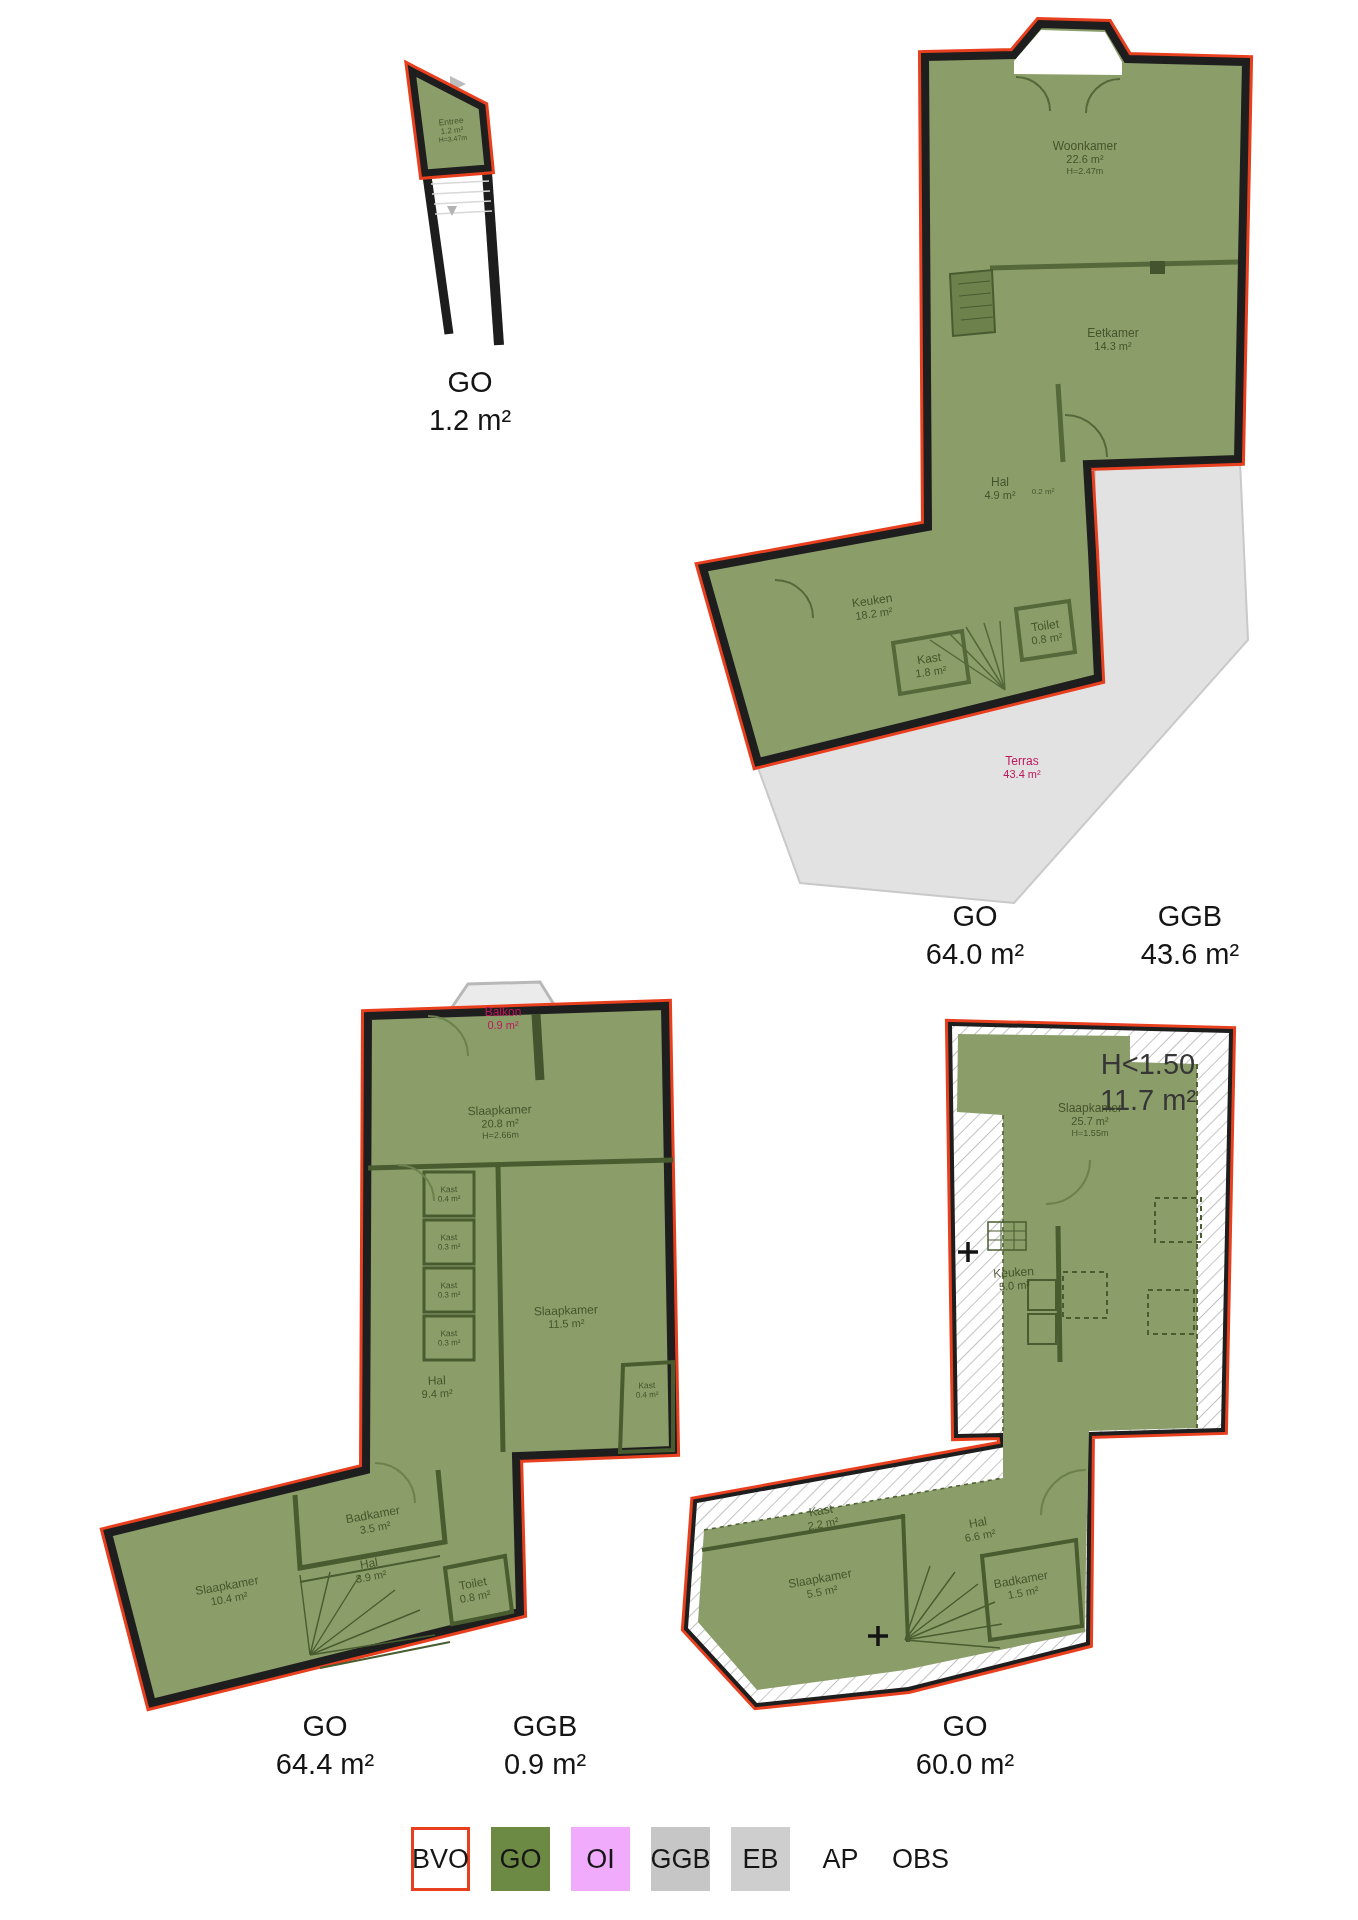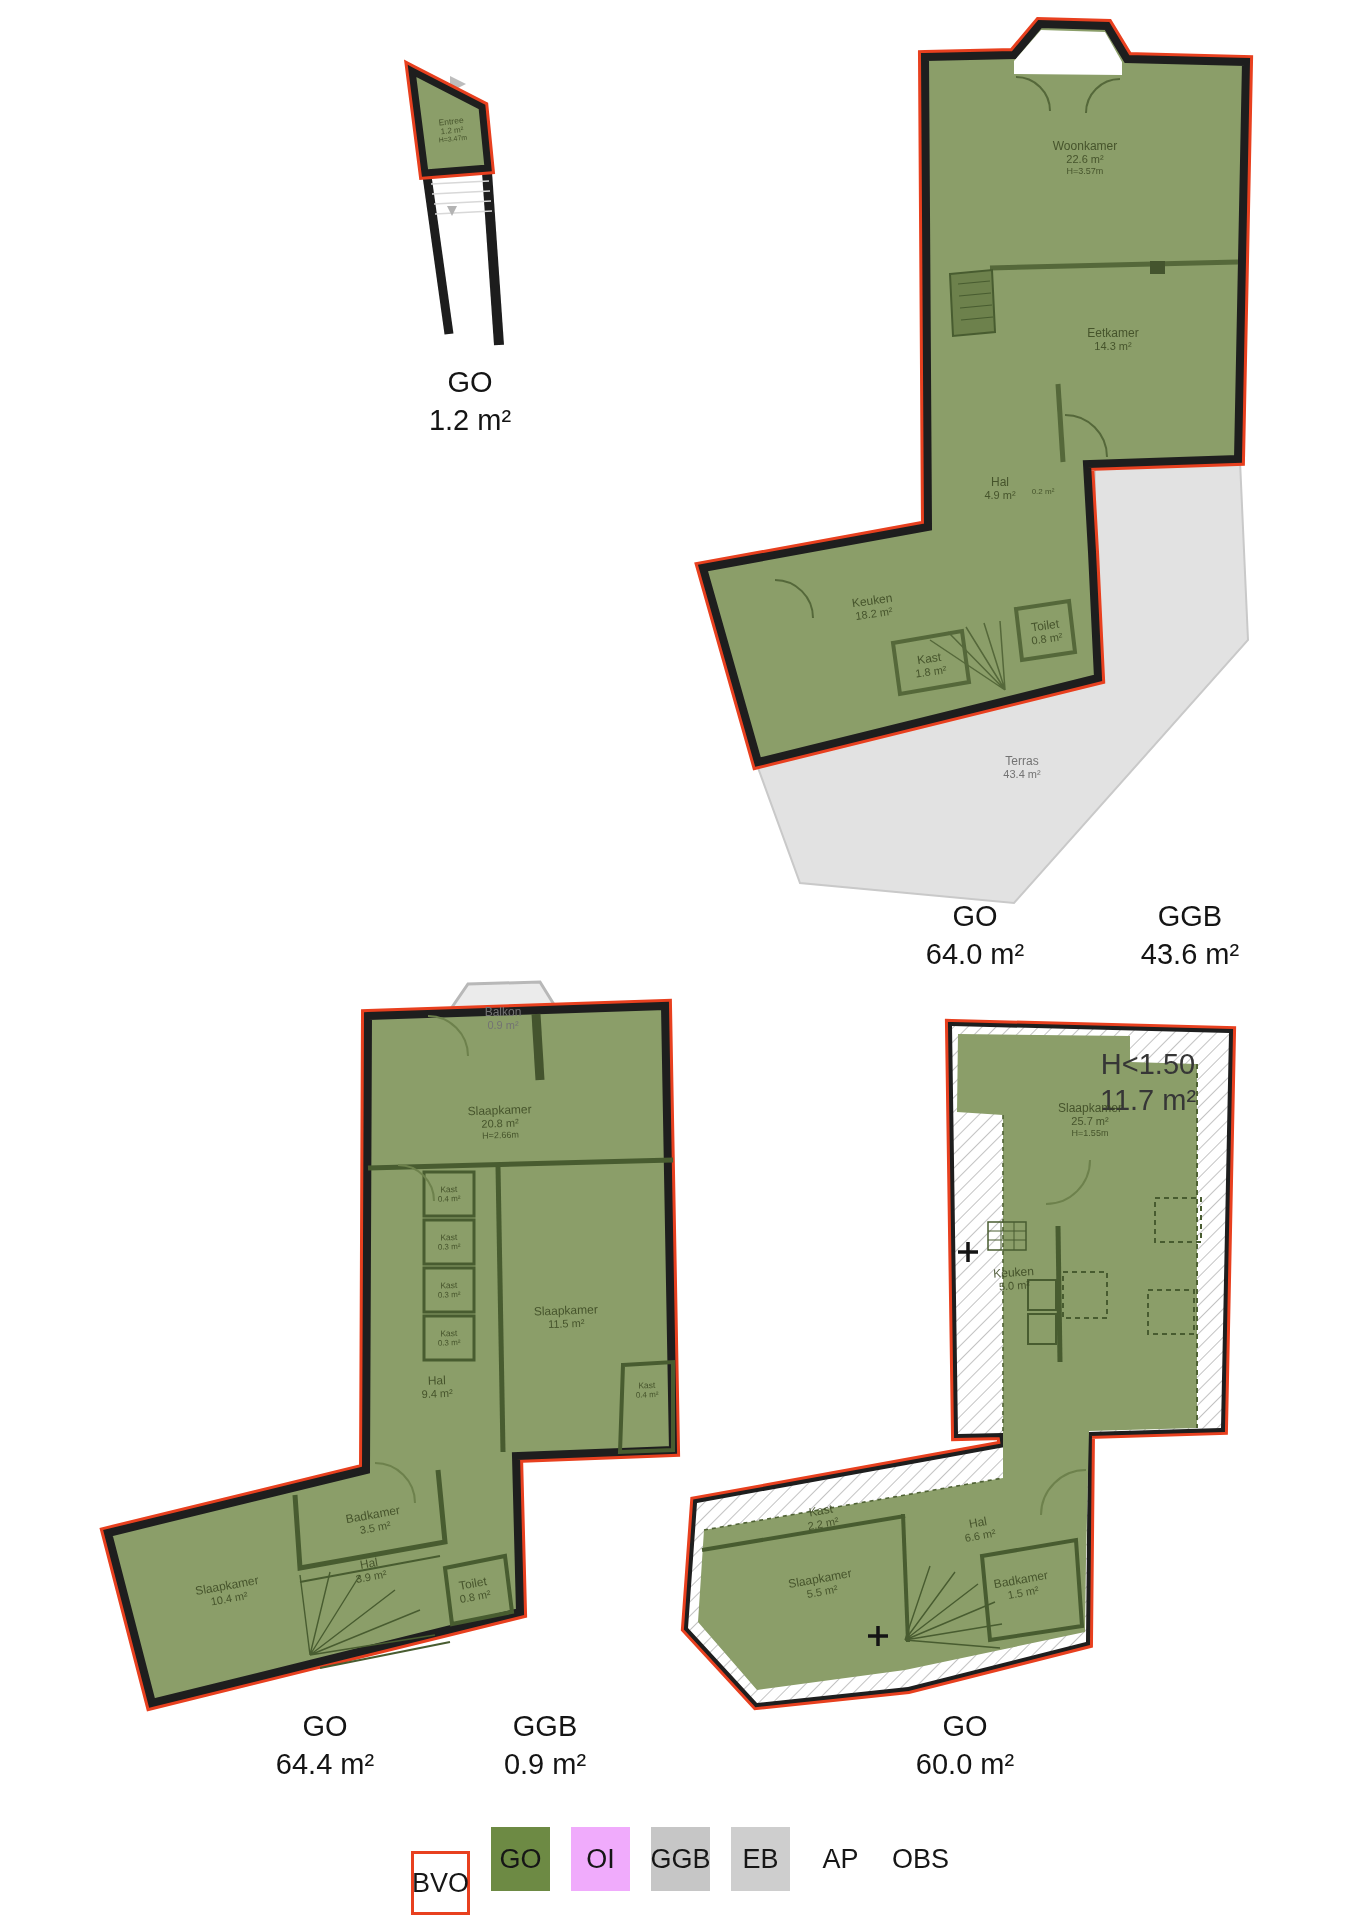--- a/index.html
+++ b/index.html
@@ -12,40 +12,40 @@
   .room-label{
     position:absolute;transform:translate(-50%,-50%);
     text-align:center;color:rgba(58,70,33,0.85);line-height:1.18;white-space:nowrap;
   }
   .room-label .rn{display:block;font-size:12px;}
   .room-label .ra{display:block;font-size:11px;}
   .room-label .rh{display:block;font-size:9px;}
   .room-label.sm .rn{font-size:8.5px;}
   .room-label.sm .ra{font-size:8px;}
   .room-label.sm .rh{font-size:7px;}
-  .room-label.gray{color:#737373;}
+  .room-label.gray{color:#be185d;}
   
   .h150{
     position:absolute;transform:translate(-50%,-50%);
     text-align:center;color:#363636;font-size:29px;line-height:1.25;white-space:nowrap;
   }
   .h150 span{display:block;}
   
   .total-label{
     position:absolute;transform:translate(-50%,-50%);
     text-align:center;color:#141414;font-size:29px;line-height:1.3;white-space:nowrap;
   }
   .total-label span{display:block;}
   
   .legend{position:absolute;display:flex;gap:21px;}
   .lg-cell{
     width:59px;height:64px;display:flex;align-items:center;justify-content:center;
     font-size:27px;color:#161616;box-sizing:border-box;
   }
-  .lg-bvo{background:#ffffff;border:3px solid #e8401f;margin-top:24px;}
+  .lg-bvo{background:#ffffff;border:3px solid #e8401f;}
   .lg-go{background:#6d8a44;}
   .lg-oi{background:#f0abfc;}
   .lg-ggb{background:#c6c6c6;}
   .lg-eb{background:#cecece;}
   .lg-plain{background:transparent;}
 </style>
 </head>
 <body>
 
 <div class="canvas">
@@ -142,21 +142,21 @@
 
   <div class="room-label sm" style="left:452px;top:130px;transform:translate(-50%,-50%) rotate(-6deg)">
     <span class="rn">Entree</span>
     <span class="ra">1.2 m²</span>
     <span class="rh">H=3.47m</span>
   </div>
 
   <div class="room-label" style="left:1085px;top:158px">
     <span class="rn">Woonkamer</span>
     <span class="ra">22.6 m²</span>
-    <span class="rh">H=3.57m</span>
+    <span class="rh">H=2.47m</span>
   </div>
   <div class="room-label" style="left:1113px;top:340px">
     <span class="rn">Eetkamer</span>
     <span class="ra">14.3 m²</span>
   </div>
   <div class="room-label" style="left:1000px;top:489px">
     <span class="rn">Hal</span>
     <span class="ra">4.9 m²</span>
   </div>
   <div class="room-label sm" style="left:1043px;top:492px">

